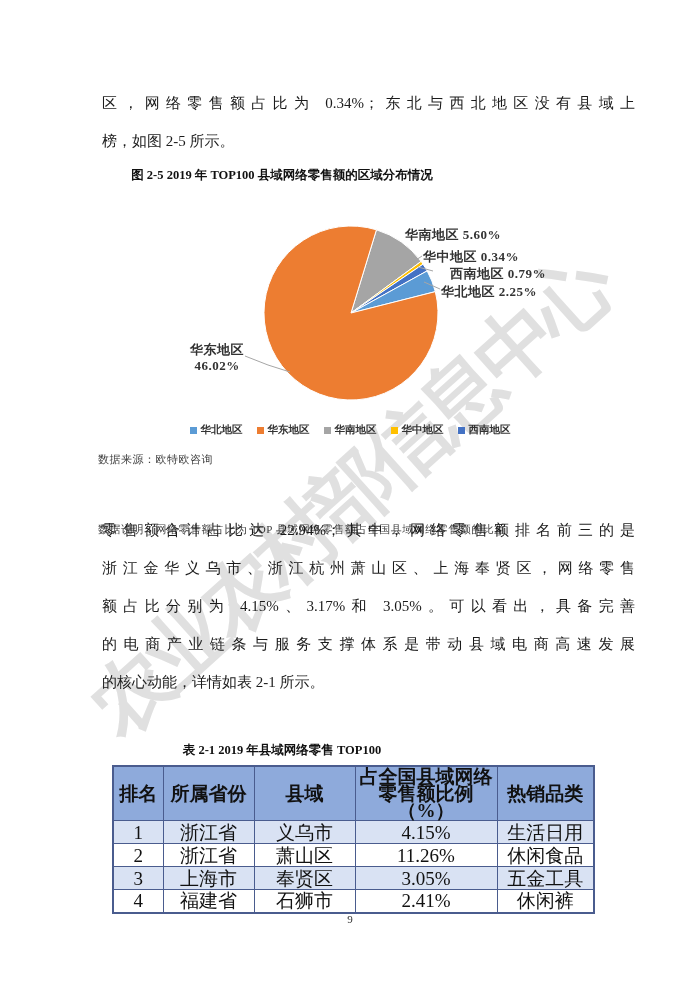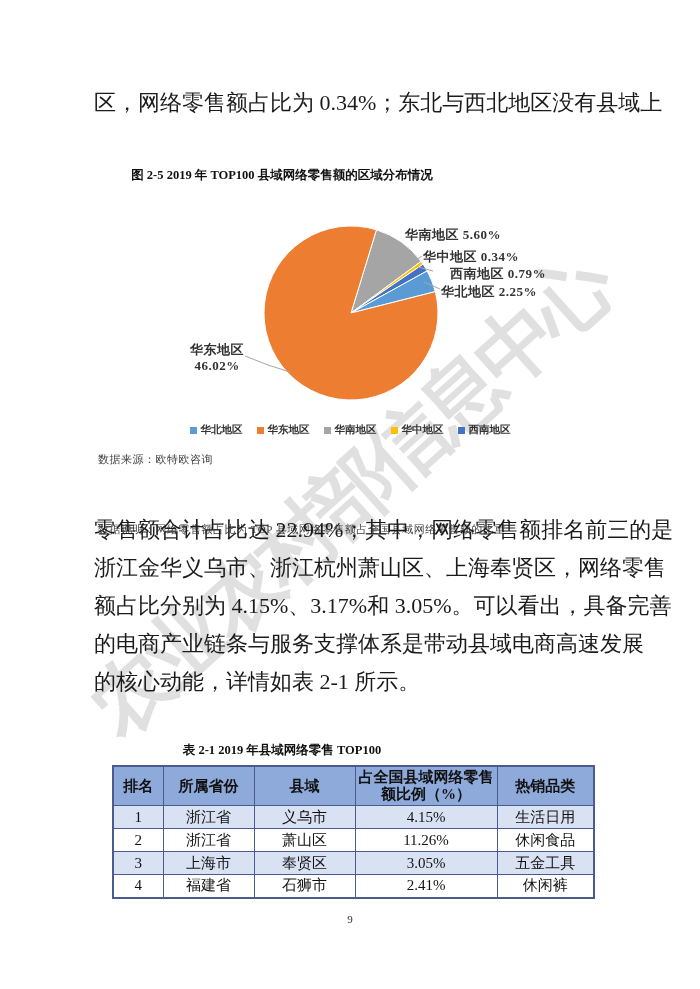--- a/index.html
+++ b/index.html
@@ -9,21 +9,21 @@
     font-family:"Liberation Serif","DejaVu Serif",serif; color:#1b1b1b;
   }
   .watermark{
     position:absolute; left:50%; top:497px;
     transform:translate(-50%,-50%) rotate(-42deg);
     font-family:"Liberation Sans","DejaVu Sans",sans-serif;
     font-weight:bold; font-size:80px; letter-spacing:-6px;
     color:#e0e0e0; white-space:nowrap; z-index:0; user-select:none;
   }
   .content{position:absolute; inset:0; z-index:1;}
-  .para{position:absolute; left:94px; width:533px; font-size:22px; line-height:38px;}
+  .para{position:absolute; left:102px; width:533px; font-size:15px; line-height:38px;}
   .tline{text-align:justify; text-align-last:justify; white-space:nowrap;}
   .tline.last{text-align-last:left;}
   .tline.indent{text-indent:38px;}
   .fig-title,.tbl-title{
     position:absolute; left:0; width:564px; text-align:center;
     font-size:12.5px; font-weight:bold; color:#111;
   }
   .chart{position:absolute; left:110px; top:190px; width:480px; height:280px;}
   .chart svg{position:absolute; left:0; top:0;}
   .callout{
@@ -33,21 +33,21 @@
   .callout-east{text-align:center; line-height:16px;}
   .legend{
     position:absolute; left:0; top:233px; width:480px;
     display:flex; justify-content:center; gap:14px;
   }
   .legend-item{display:flex; align-items:center; gap:4px; font-size:10.5px; color:#333; font-weight:bold;}
   .swatch{width:7px; height:7px; display:inline-block;}
   .note{position:absolute; left:98px; font-size:11px; color:#404040; letter-spacing:0.5px;}
   .rank-table{
     position:absolute; left:112px; top:765px; border-collapse:collapse;
-    font-size:15px; color:#111; table-layout:fixed;
+    font-size:19px; color:#111; table-layout:fixed;
   }
   .rank-table td,.rank-table th{
     border:1px solid #4a5c8e; text-align:center; vertical-align:middle;
     padding:1px 3px; line-height:17px;
   }
   .rank-table{border:2px solid #4a5c8e;}
   .rank-table thead th{background:#8EAADB; font-weight:bold; height:36px;}
   .rank-table tbody tr{height:23px;}
   .rank-table tbody tr.alt{background:#D9E2F3;}
   .pagenum{position:absolute; left:0; top:913px; width:700px; text-align:center; font-size:11px; color:#333;}
@@ -56,20 +56,21 @@
 <body>
 
 <div class="page">
 
   <div class="watermark">农业农村部信息中心</div>
 
   <div class="content">
 
     <div class="para" style="top:84px;">
       <div class="tline">区，网络零售额占比为 0.34%；东北与西北地区没有县域上</div>
+      <div class="tline last">榜，如图 2-5 所示。</div>
     </div>
 
     <div class="fig-title" style="top:167px;">图 2-5 2019 年 TOP100 县域网络零售额的区域分布情况</div>
 
     <div class="chart">
       <svg width="480" height="280" viewBox="0 0 480 280">
         <g id="pie-slices">
             <path d="M241,123 L266.44,39.80 A87,87 0 0 1 311.07,71.44 Z" fill="#A5A5A5" stroke="#fff" stroke-width="1"></path>
             <path d="M241,123 L311.07,71.44 A87,87 0 0 1 313.02,74.20 Z" fill="#FFC000" stroke="#fff" stroke-width="1"></path>
             <path d="M241,123 L313.02,74.20 A87,87 0 0 1 317.13,80.89 Z" fill="#4472C4" stroke="#fff" stroke-width="1"></path>

